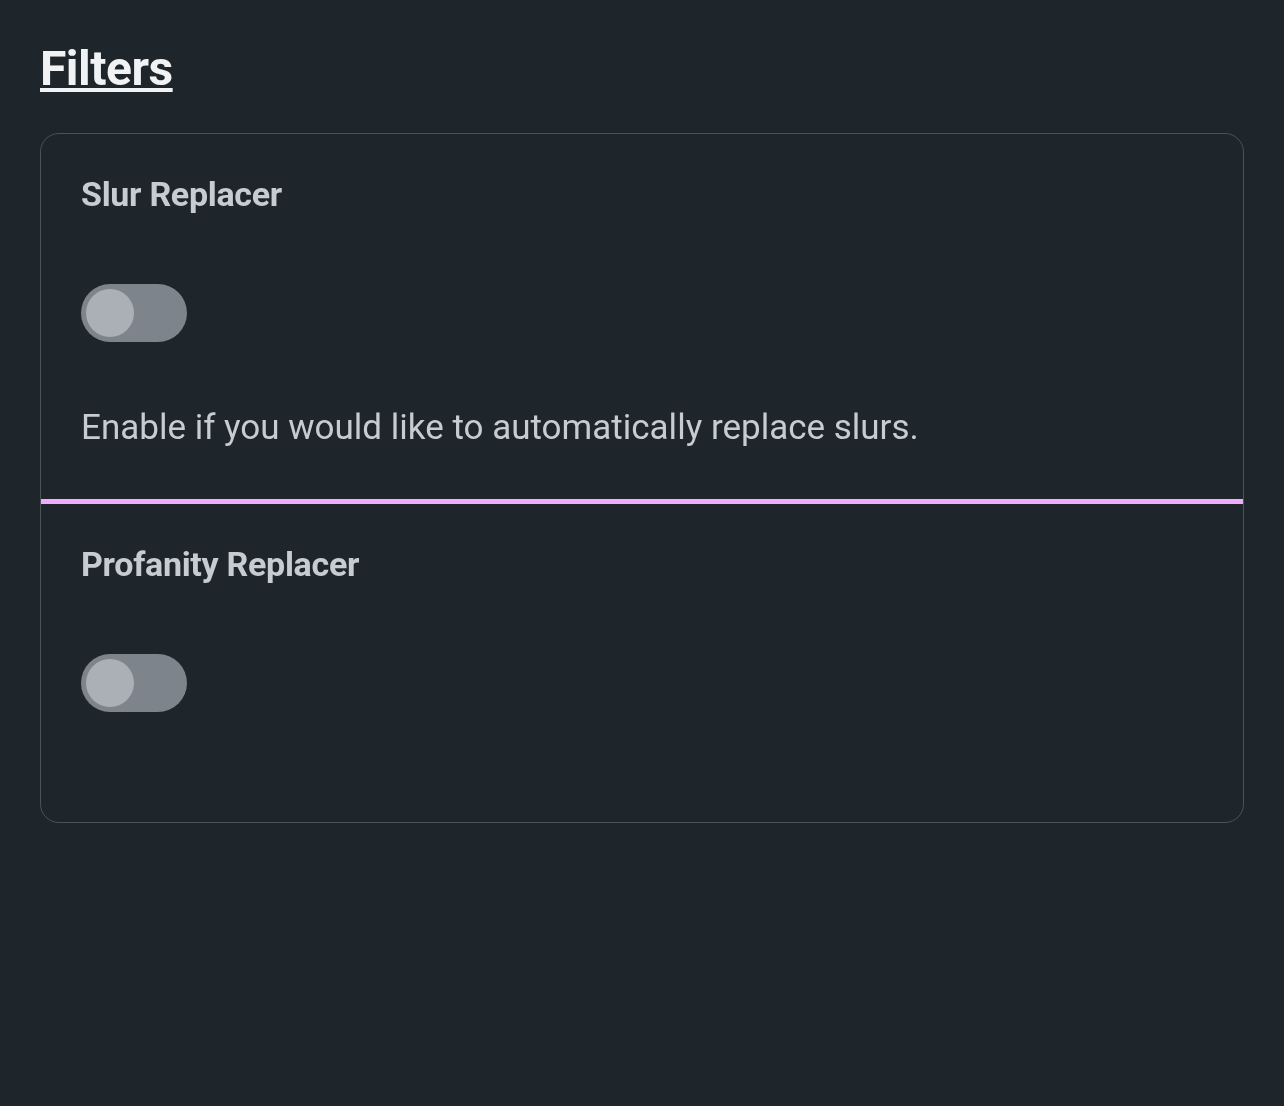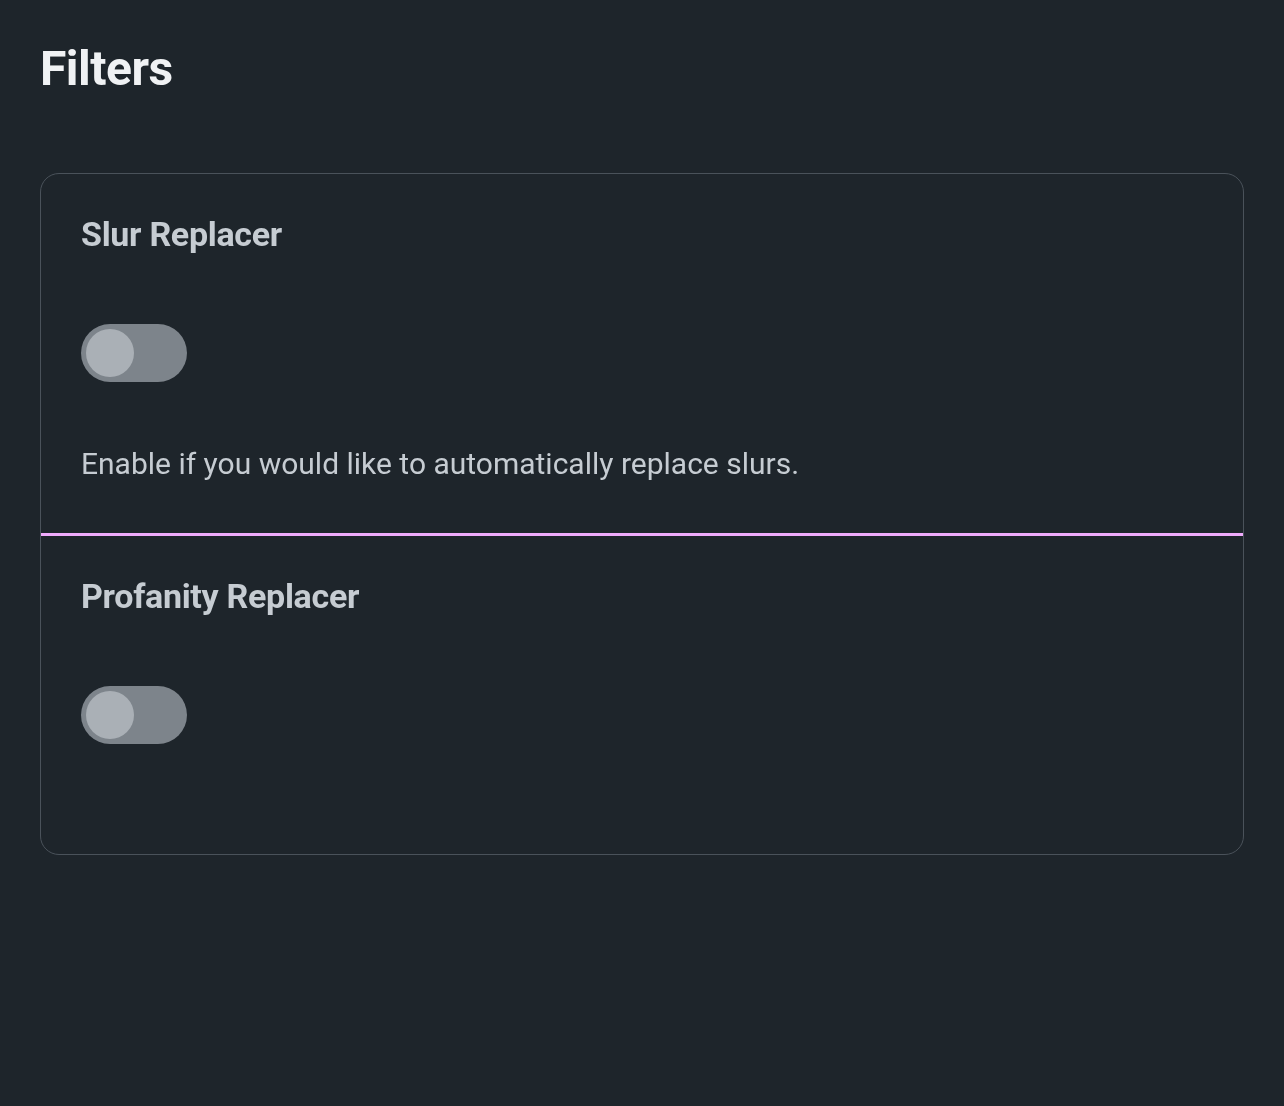--- a/index.html
+++ b/index.html
@@ -12,33 +12,34 @@
       font-family: -apple-system, BlinkMacSystemFont, "Segoe UI", Roboto, Helvetica, Arial, sans-serif;
       color: #e6e9ec;
       padding: 40px;
       width: 1284px;
       min-height: 1106px;
     }
     .page-title {
       font-size: 48px;
       font-weight: 700;
       color: #f0f2f4;
-      margin-bottom: 76px;
+      margin-bottom: 36px;
       letter-spacing: -0.5px;
+      text-decoration: underline;
     }
     .panel {
       border: 1px solid #4a525a;
       border-radius: 19px;
       overflow: hidden;
     }
     .filter-item {
       padding: 40px 40px 48px 40px;
     }
     .filter-item + .filter-item {
-      border-top: 3px solid #f0abfc;
+      border-top: 5px solid #f0abfc;
     }
     .filter-title {
       font-size: 34px;
       font-weight: 700;
       color: #c6ccd2;
       margin-bottom: 70px;
       letter-spacing: -0.3px;
     }
     .toggle {
       position: relative;
@@ -53,21 +54,21 @@
     .toggle-knob {
       position: absolute;
       top: 5px;
       left: 5px;
       width: 48px;
       height: 48px;
       background-color: #aab0b6;
       border-radius: 50%;
     }
     .filter-desc {
-      font-size: 30px;
+      font-size: 35px;
       color: #c6ccd2;
       line-height: 1.35;
       font-weight: 400;
     }
   </style>
 </head>
 <body>
 
 <h1 class="page-title">Filters</h1>
 

